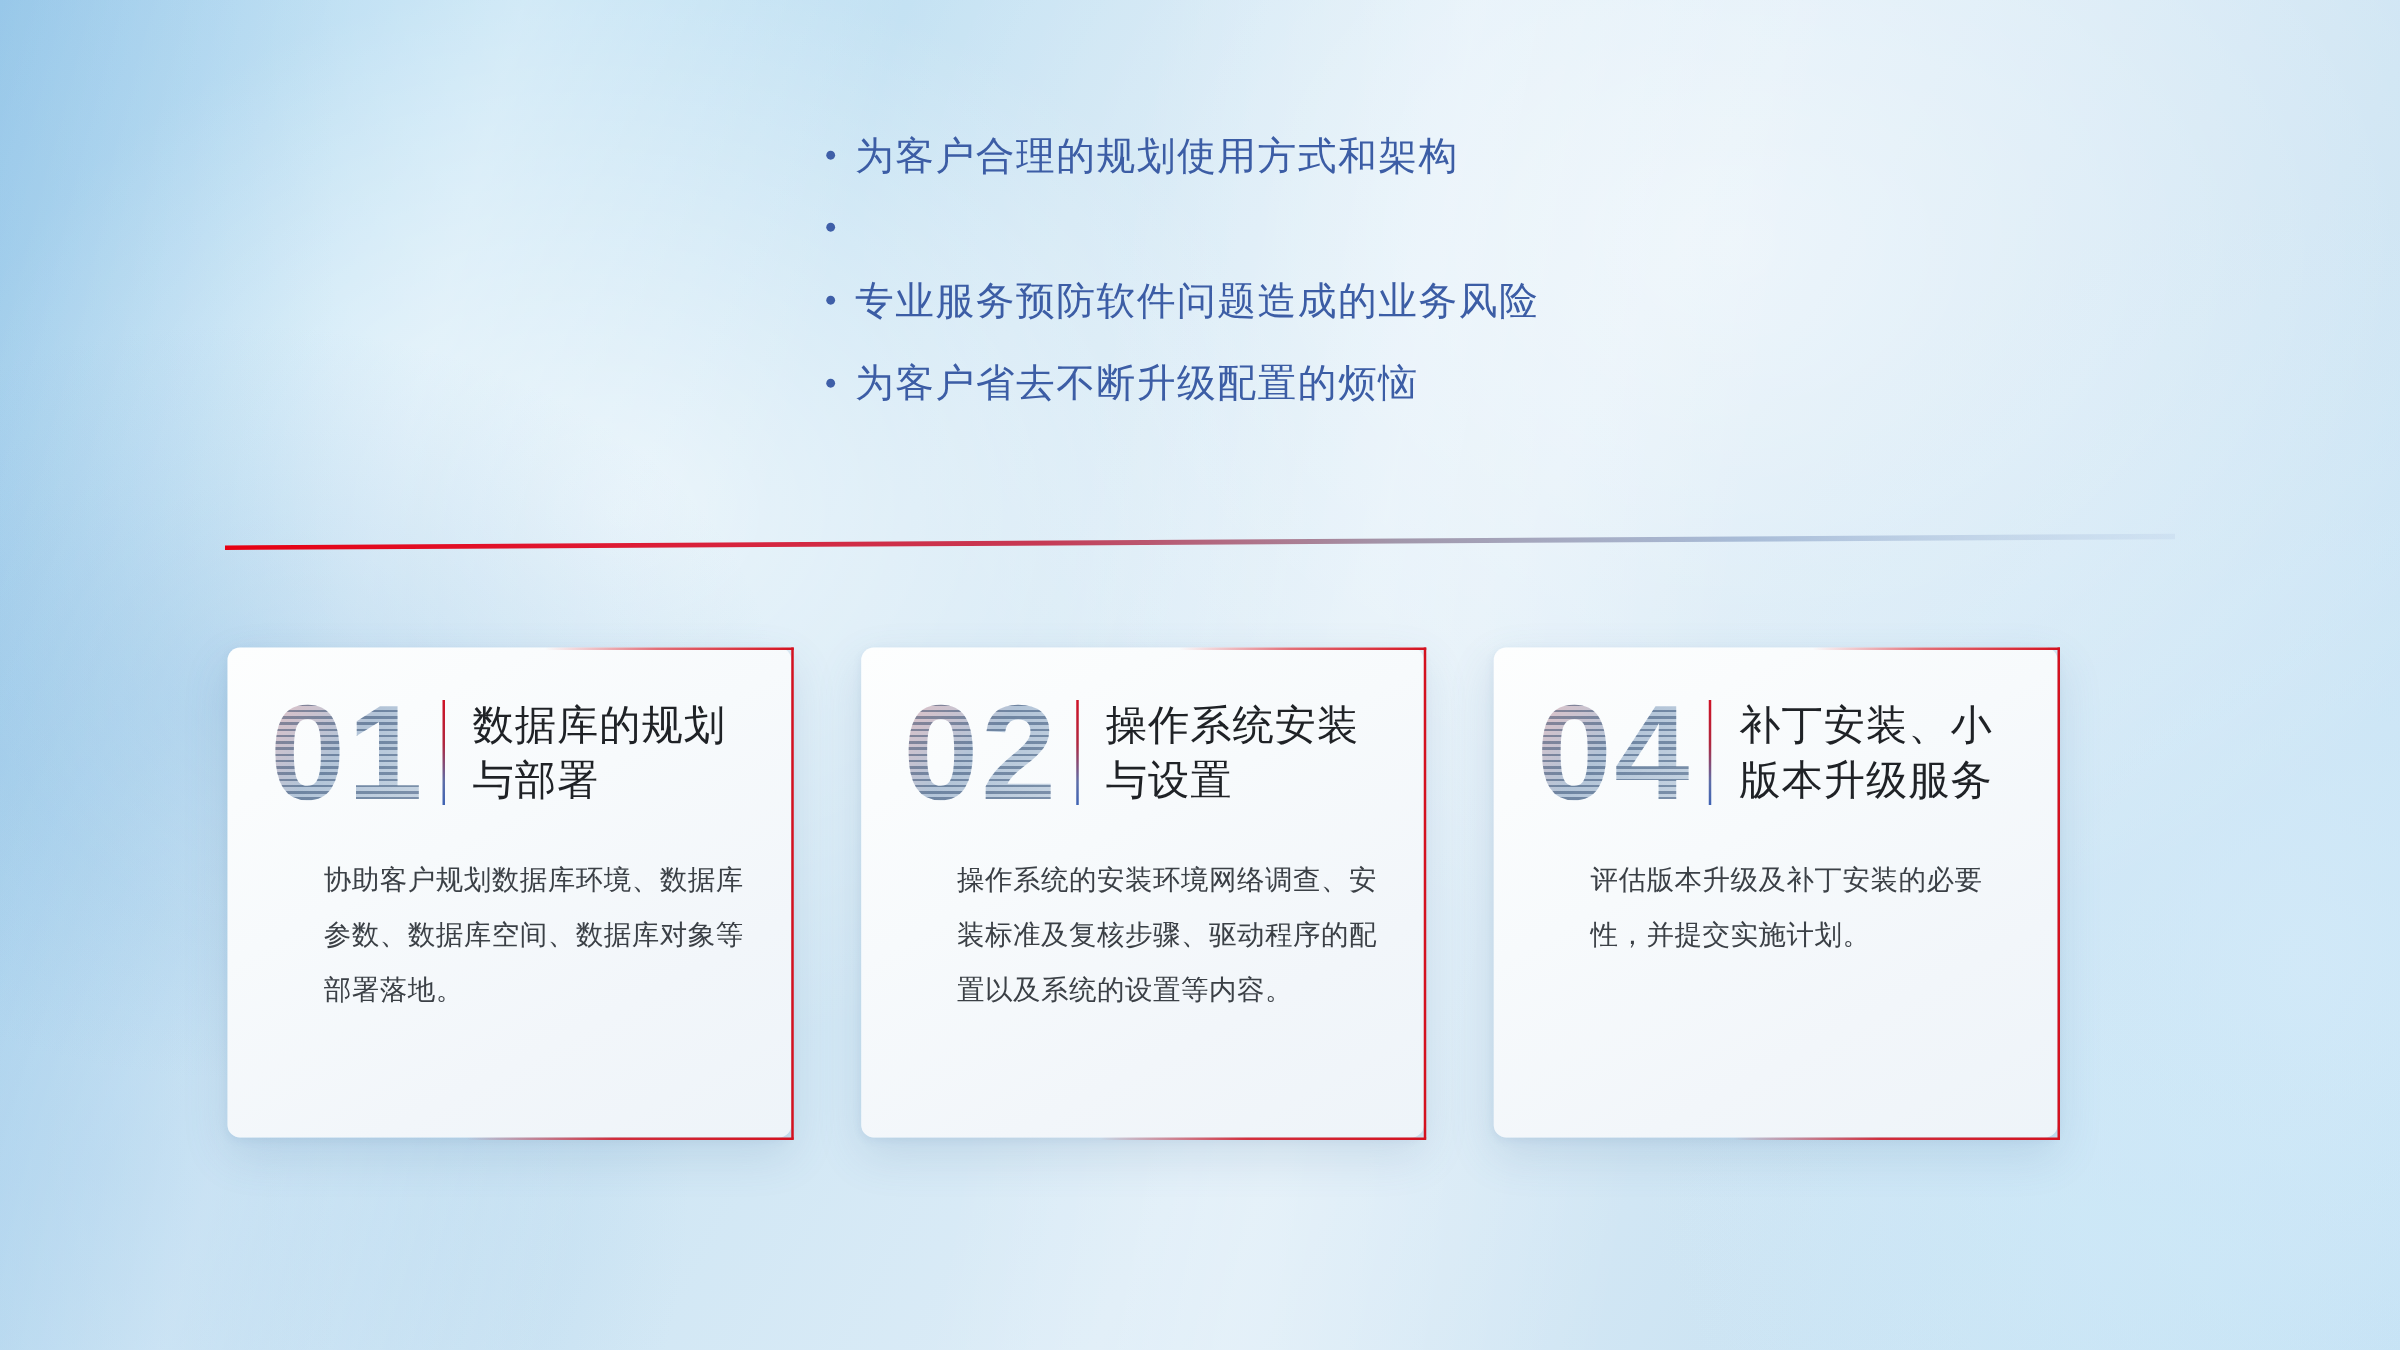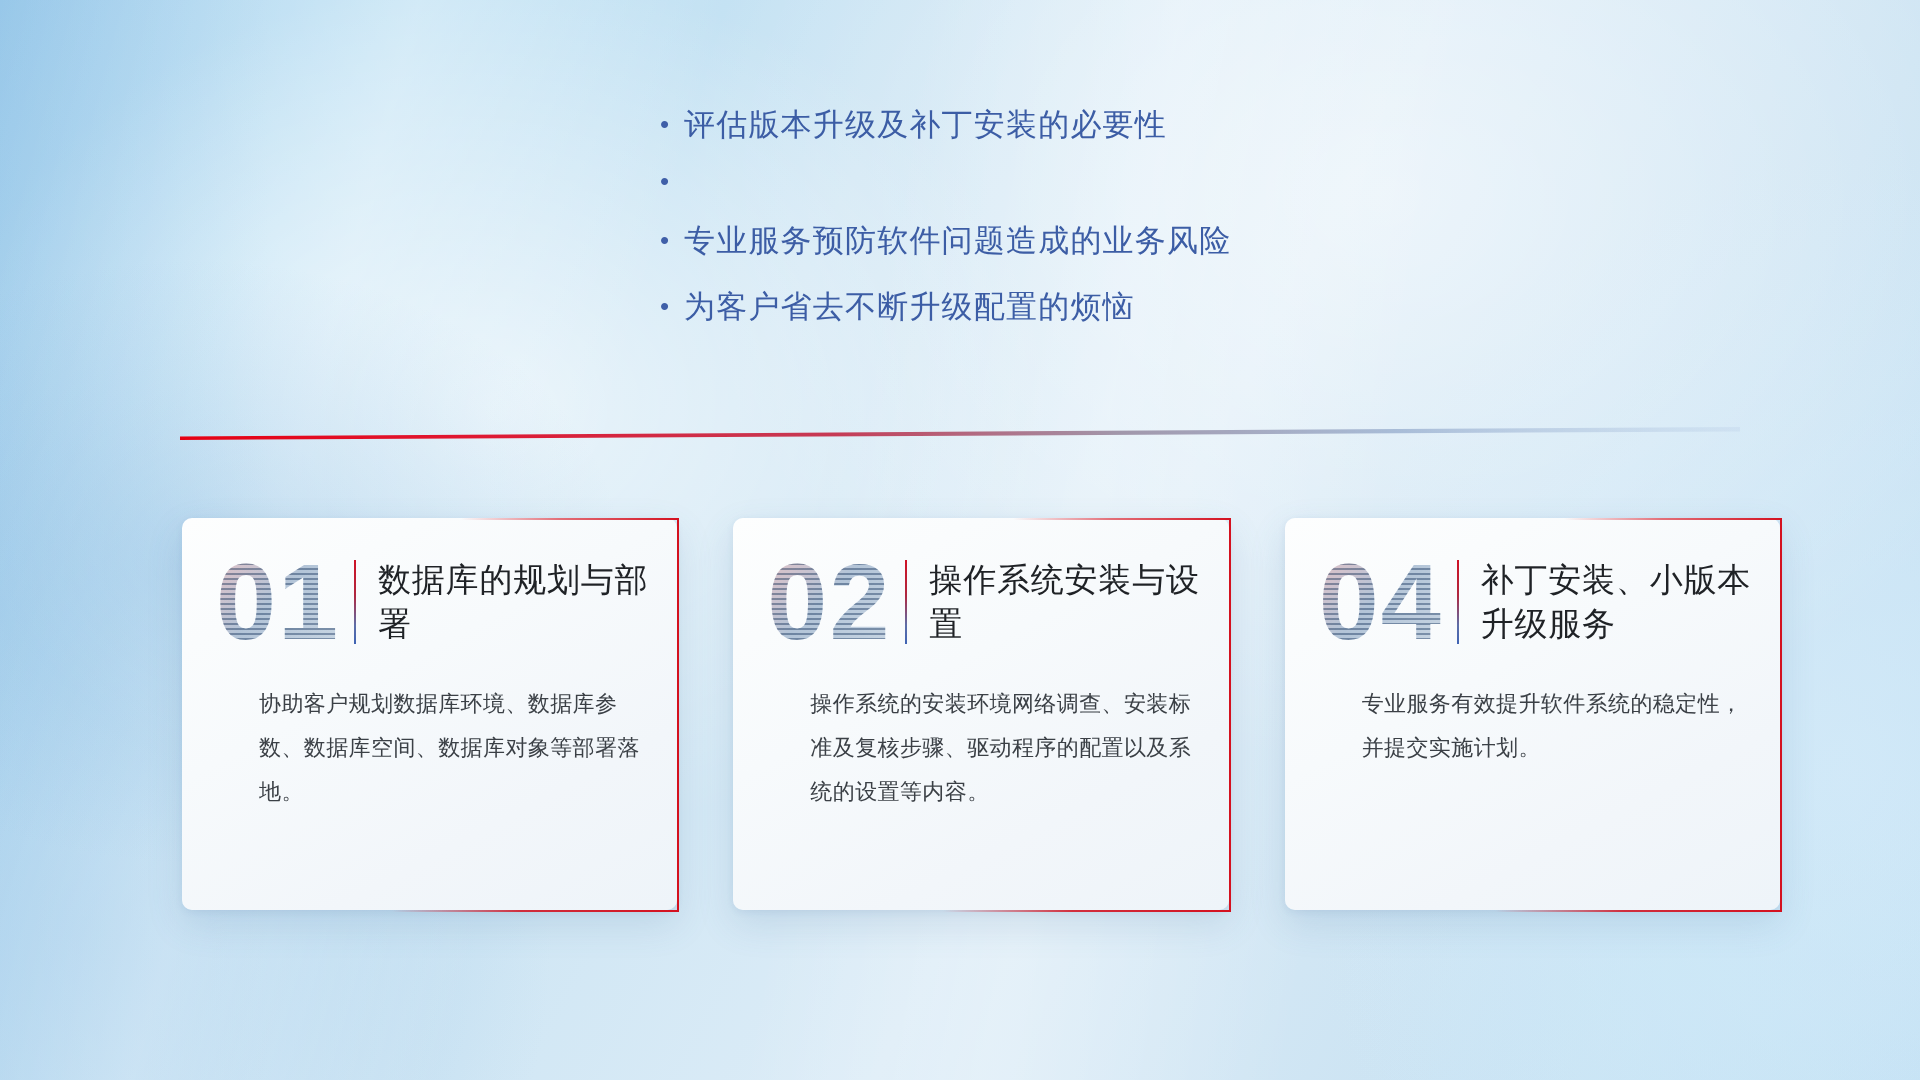--- a/index.html
+++ b/index.html
@@ -83,21 +83,21 @@
     height: 20px;
     z-index: 4;
   }
   .divider-svg { display: block; width: 100%; height: 100%; }
 
   
   .cards {
     position: absolute;
     left: 182px;
     top: 518px;
-    width: 1598px;
+    width: 1464px;
     display: flex;
     gap: 56px;
     z-index: 6;
   }
   .card {
     position: relative;
     flex: 1 1 0;
     height: 392px;
     border-radius: 10px;
     background: linear-gradient(152deg, #fdfefe 0%, #f7fafc 40%, #f2f6fa 72%, #eef4f9 100%);
@@ -194,21 +194,21 @@
 </style>
 </head>
 <body>
 
 <div id="slide">
 
   <div class="bullets">
 
     <div class="bullet-row">
       <span class="bullet-dot">•</span>
-      <span class="bullet-text">评估版本升级及补丁安装的必要性</span>
+      <span class="bullet-text">为客户合理的规划使用方式和架构</span>
     </div>
 
     <div class="bullet-row">
       <span class="bullet-dot">•</span>
     </div>
 
     <div class="bullet-row">
       <span class="bullet-dot">•</span>
       <span class="bullet-text">专业服务预防软件问题造成的业务风险</span>
     </div>
@@ -264,18 +264,18 @@
 
     <div class="card">
       <div class="card-accent"></div>
       <div class="card-accent-top"></div>
       <div class="card-accent-bottom"></div>
       <div class="card-head">
         <div class="ghost-num">04</div>
         <div class="head-rule"></div>
         <div class="card-title">补丁安装、小版本升级服务</div>
       </div>
-      <div class="card-body">专业服务有效提升软件系统的稳定性，并提交实施计划。</div>
+      <div class="card-body">评估版本升级及补丁安装的必要性，并提交实施计划。</div>
     </div>
 
   </div>
 
 </div>
 
 </body></html>

